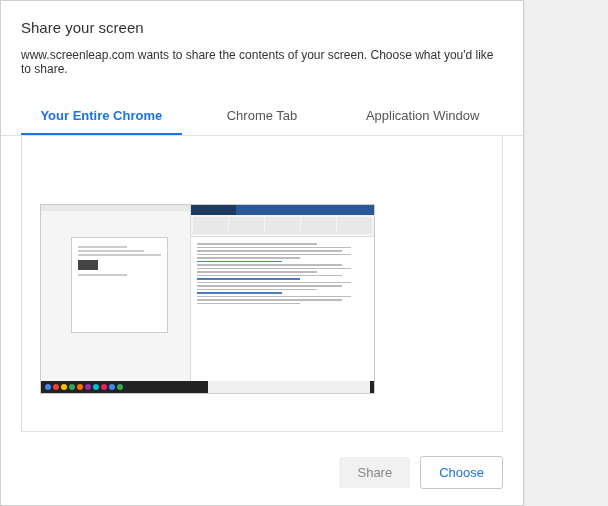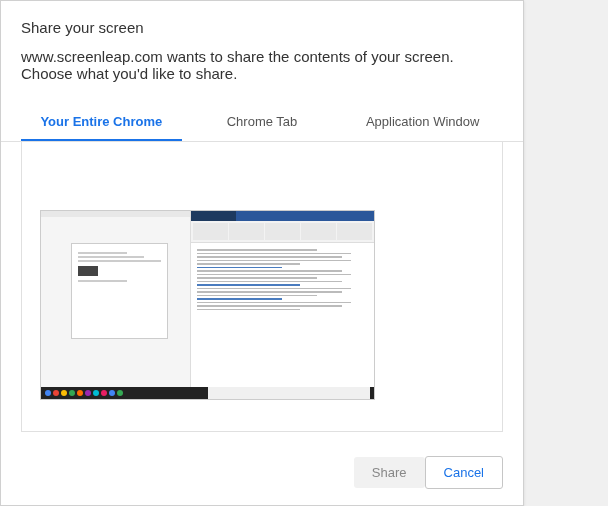--- a/index.html
+++ b/index.html
@@ -26,21 +26,21 @@
     .dialog-header {
       padding: 18px 20px 10px 20px;
     }
     .dialog-title {
       font-size: 15px;
       color: #333;
       font-weight: 400;
       margin-bottom: 12px;
     }
     .dialog-subtitle {
-      font-size: 15px;
+      font-size: 12px;
       color: #333;
     }
     .tabs {
       display: flex;
       border-bottom: 1px solid #e0e0e0;
       padding: 0 20px;
       margin-top: 10px;
     }
     .tab {
       flex: 1;
@@ -188,20 +188,21 @@
     .tb-right-half {
       width: 50%;
       height: 100%;
       background: #f0f0f0;
       margin-left: auto;
     }
     .dialog-footer {
       display: flex;
       justify-content: flex-end;
       align-items: center;
+      gap: 10px;
       padding: 12px 20px 16px 20px;
     }
     .btn {
       padding: 8px 18px;
       font-size: 13px;
       border-radius: 3px;
       cursor: pointer;
       border: none;
     }
     .btn-share {
@@ -288,15 +289,15 @@
         <div class="tb-icon c8"></div>
         <div class="tb-icon c1"></div>
         <div class="tb-icon c4"></div>
         <div class="tb-right-half"></div>
       </div>
     </div>
   </div>
 
   <div class="dialog-footer">
     <button class="btn btn-share">Share</button>
-    <button class="btn btn-cancel">Cancel</button>
+    <button class="btn btn-cancel">Choose</button>
   </div>
 </div>
 
 </body></html>

